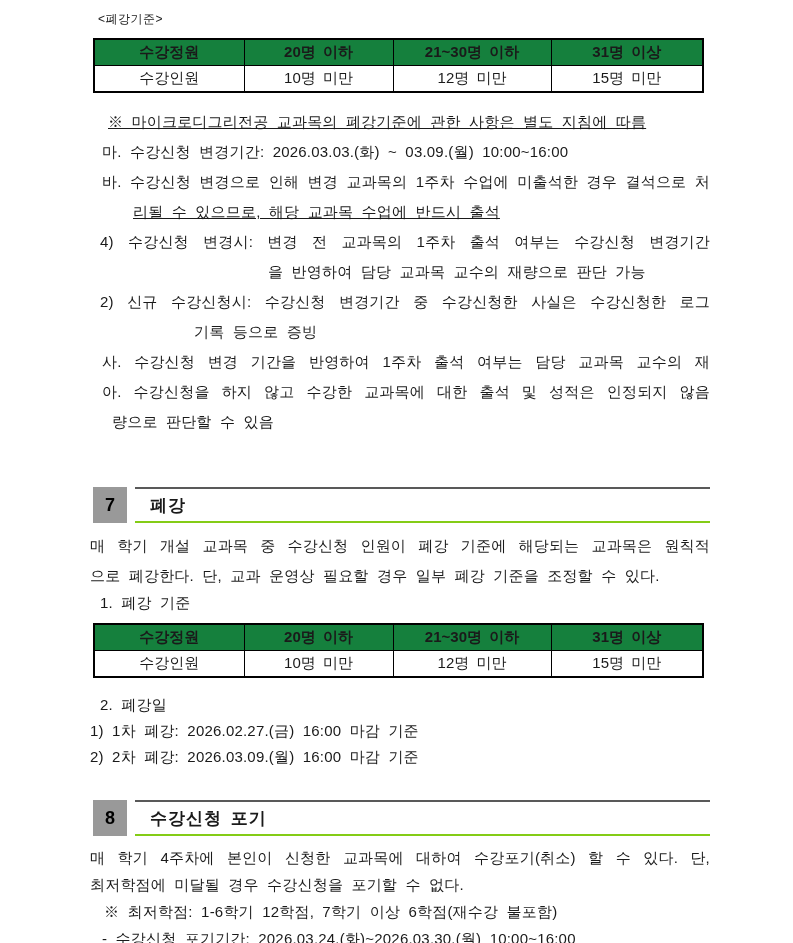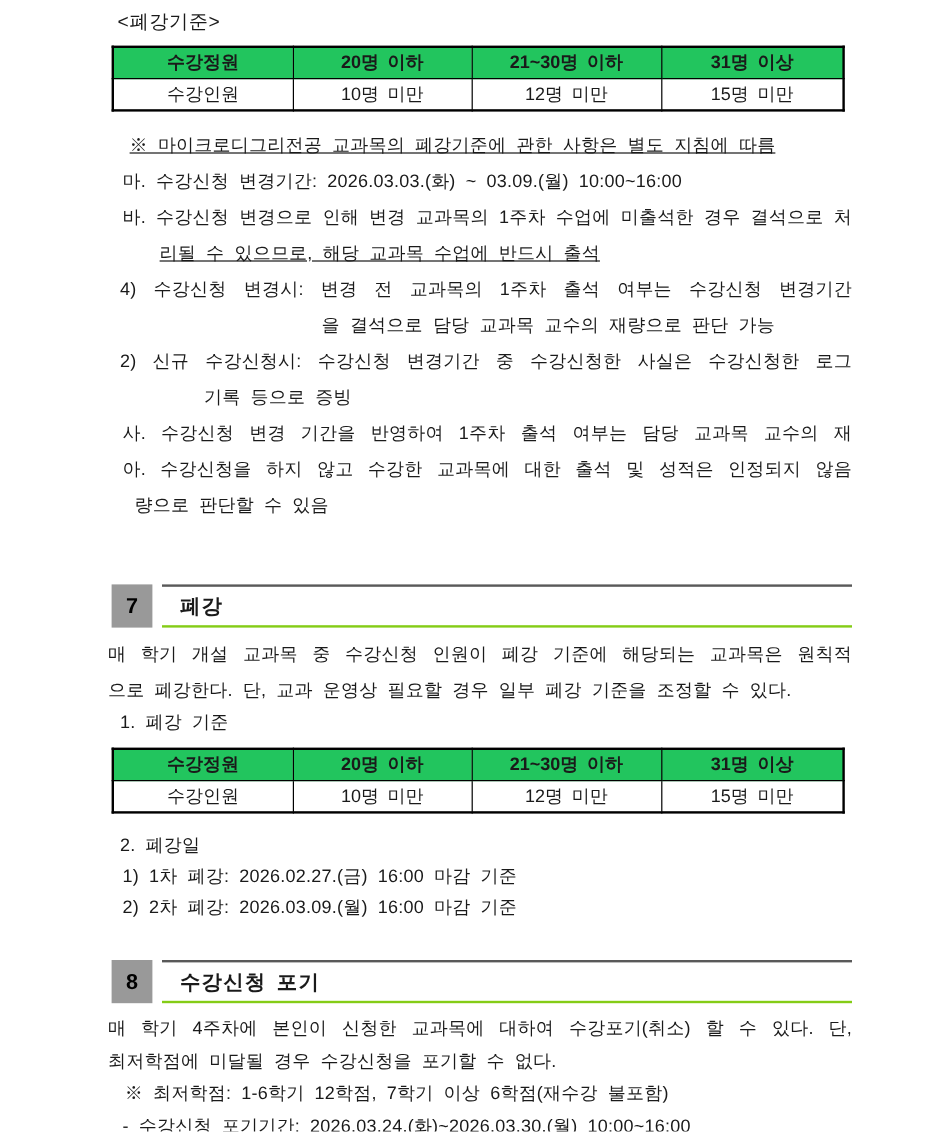--- a/index.html
+++ b/index.html
@@ -15,49 +15,49 @@
   .line {
     font-size:15px; line-height:30px; height:30px;
     white-space:nowrap; word-spacing:4px; letter-spacing:0.2px;
   }
   .just {
     white-space:normal; text-align:justify; text-align-last:justify;
     -moz-text-align-last:justify;
   }
 
   .doc-title {
-    margin:8px 0 4px 8px; height:22px; font-size:16px; line-height:22px;
+    margin:8px 0 4px 8px; height:22px; font-size:12px; line-height:22px;
     letter-spacing:0.5px; word-spacing:2px;
   }
 
   
   table.criteria {
     border-collapse:collapse; table-layout:fixed;
     width:609px; margin:8px 0 0 3px;
     border:2px solid #000;
   }
   table.criteria th, table.criteria td {
     border:1.5px solid #000; text-align:center; vertical-align:middle;
     font-size:15px; height:25px; padding:0; word-spacing:3px;
   }
-  table.criteria th { background:#22c55e; font-weight:bold; }
+  table.criteria th { background:#15803d; font-weight:bold; }
   table.criteria col.c1 { width:150px; }
   table.criteria col.c2 { width:149px; }
   table.criteria col.c3 { width:158px; }
   table.criteria col.c4 { width:152px; }
 
   
   .ind-note  { margin-left:18px;text-decoration:underline; }
   .ind-item  { margin-left:12px; }
   .ind-ba2   { margin-left:43px;text-decoration:underline; }
   .ind-sa2   { margin-left:22px; }
   .ind-sub   { margin-left:10px; }
   .ind-sub1b { margin-left:178px; }
-  .ind-sub2b { margin-left:80px; }
-  .ind-num   { margin-left:12px; }
+  .ind-sub2b { margin-left:104px; }
+  .ind-num   { }
   .ind-star  { margin-left:14px; }
 
   .mt-note { margin-top:14px; }
 
   
   .section-header {
     display:flex; align-items:stretch; height:36px; margin:50px 0 0 3px;
   }
   .section-header.s8 { margin-top:30px; }
   .section-num {
@@ -111,21 +111,21 @@
       </table>
 
     <div class="line ind-note mt-note">※ 마이크로디그리전공 교과목의 폐강기준에 관한 사항은 별도 지침에 따름</div>
 
     <div class="line ind-item">마. 수강신청 변경기간: 2026.03.03.(화) ~ 03.09.(월) 10:00~16:00</div>
 
     <div class="line just ind-item">바. 수강신청 변경으로 인해 변경 교과목의 1주차 수업에 미출석한 경우 결석으로 처</div>
     <div class="line ind-ba2">리될 수 있으므로, 해당 교과목 수업에 반드시 출석</div>
 
     <div class="line just ind-sub">4) 수강신청 변경시: 변경 전 교과목의 1주차 출석 여부는 수강신청 변경기간</div>
-    <div class="line ind-sub1b">을 결석으로 담당 교과목 교수의 재량으로 판단 가능</div>
+    <div class="line ind-sub1b">을 반영하여 담당 교과목 교수의 재량으로 판단 가능</div>
 
     <div class="line just ind-sub">2) 신규 수강신청시: 수강신청 변경기간 중 수강신청한 사실은 수강신청한 로그</div>
     <div class="line ind-sub2b">기록 등으로 증빙</div>
 
     <div class="line just ind-item">사. 수강신청 변경 기간을 반영하여 1주차 출석 여부는 담당 교과목 교수의 재</div>
     <div class="line just ind-item">아. 수강신청을 하지 않고 수강한 교과목에 대한 출석 및 성적은 인정되지 않음</div>
 
     <div class="line ind-sa2">량으로 판단할 수 있음</div>
 
     <div class="section-header">

